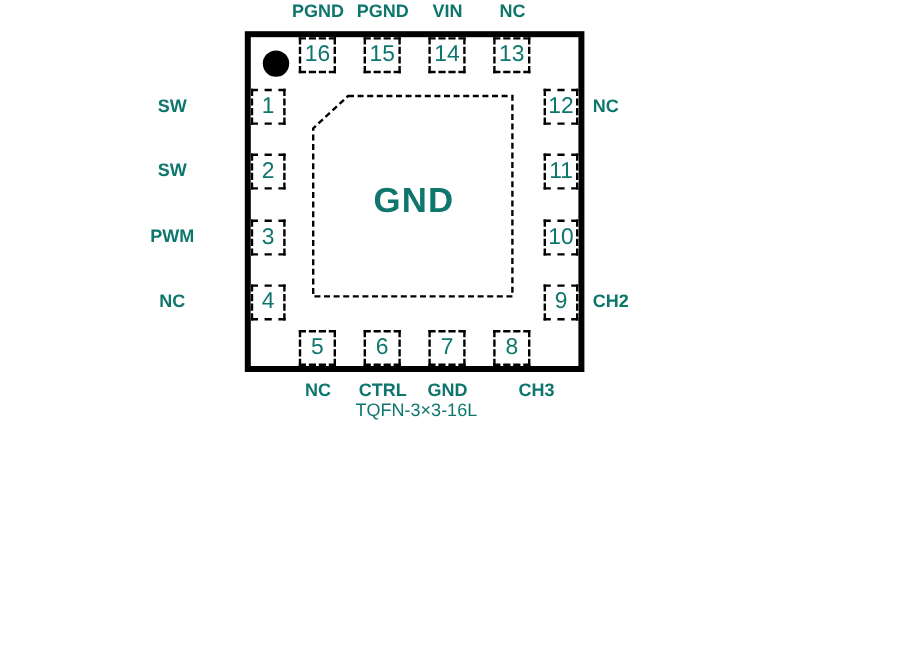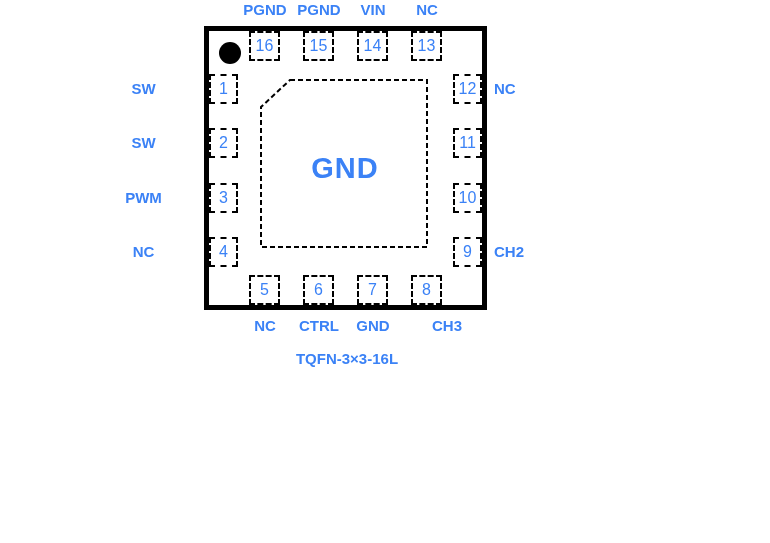--- a/index.html
+++ b/index.html
@@ -1,48 +1,48 @@
 <!DOCTYPE html>
 <html><head>
 <meta charset="utf-8">
 <style>
   html,body{margin:0;padding:0;background:#ffffff;}
   .canvas{
     position:relative;width:770px;height:540px;background:#ffffff;overflow:hidden;
-    font-family:"Liberation Sans", sans-serif;color:#3b82f6;
+    font-family:"Liberation Sans", sans-serif;color:#0f766e;
   }
   .package{
     position:absolute;left:204px;top:26px;width:283px;height:284px;
     border:5px solid #000;box-sizing:border-box;background:#fff;
   }
   .dot{
     position:absolute;left:219px;top:42px;width:22px;height:22px;
     border-radius:50%;background:#000;
   }
   .pad-svg{position:absolute;left:255px;top:74px;width:180px;height:180px;}
   .gnd-label{
     position:absolute;left:255px;top:152px;width:180px;text-align:center;
     font-size:29px;font-weight:bold;letter-spacing:1px;
   }
   .pin{
     position:absolute;border:2px dashed #000;box-sizing:border-box;background:#fff;
     display:flex;align-items:center;justify-content:center;
-    font-size:16px;font-weight:normal;
+    font-size:19px;font-weight:normal;
   }
   .pin.h{width:31px;height:30px;}  
   .pin.v{width:29px;height:30px;}  
   .lbl{
     position:absolute;font-size:15px;font-weight:bold;line-height:18px;white-space:nowrap;
   }
   .lbl.top,.lbl.bottom{width:90px;text-align:center;}
   .lbl.left{width:97px;text-align:center;}
   .lbl.right{width:97px;text-align:left;}
   .caption{
-    position:absolute;left:247px;top:350px;width:200px;text-align:center;
-    font-size:15px;font-weight:bold;
+    position:absolute;left:247px;top:334px;width:200px;text-align:center;
+    font-size:15px;font-weight:normal;
   }
 </style>
 </head>
 <body>
 
 <div class="canvas">
 
   <div class="lbl top" style="left:220px;top:1px">PGND</div>
   <div class="lbl top" style="left:274px;top:1px">PGND</div>
   <div class="lbl top" style="left:328px;top:1px">VIN</div>

